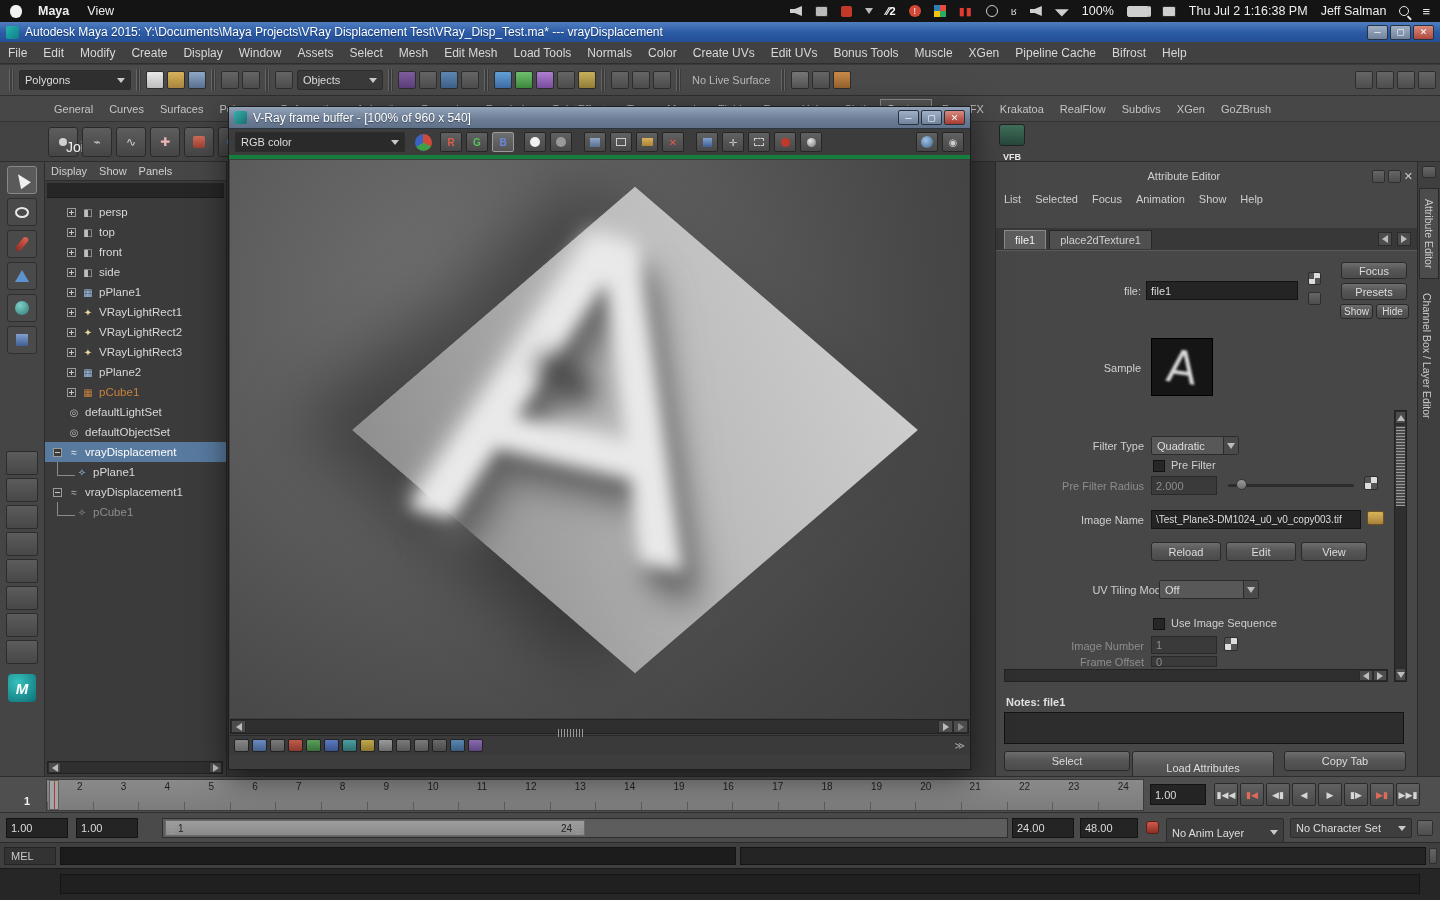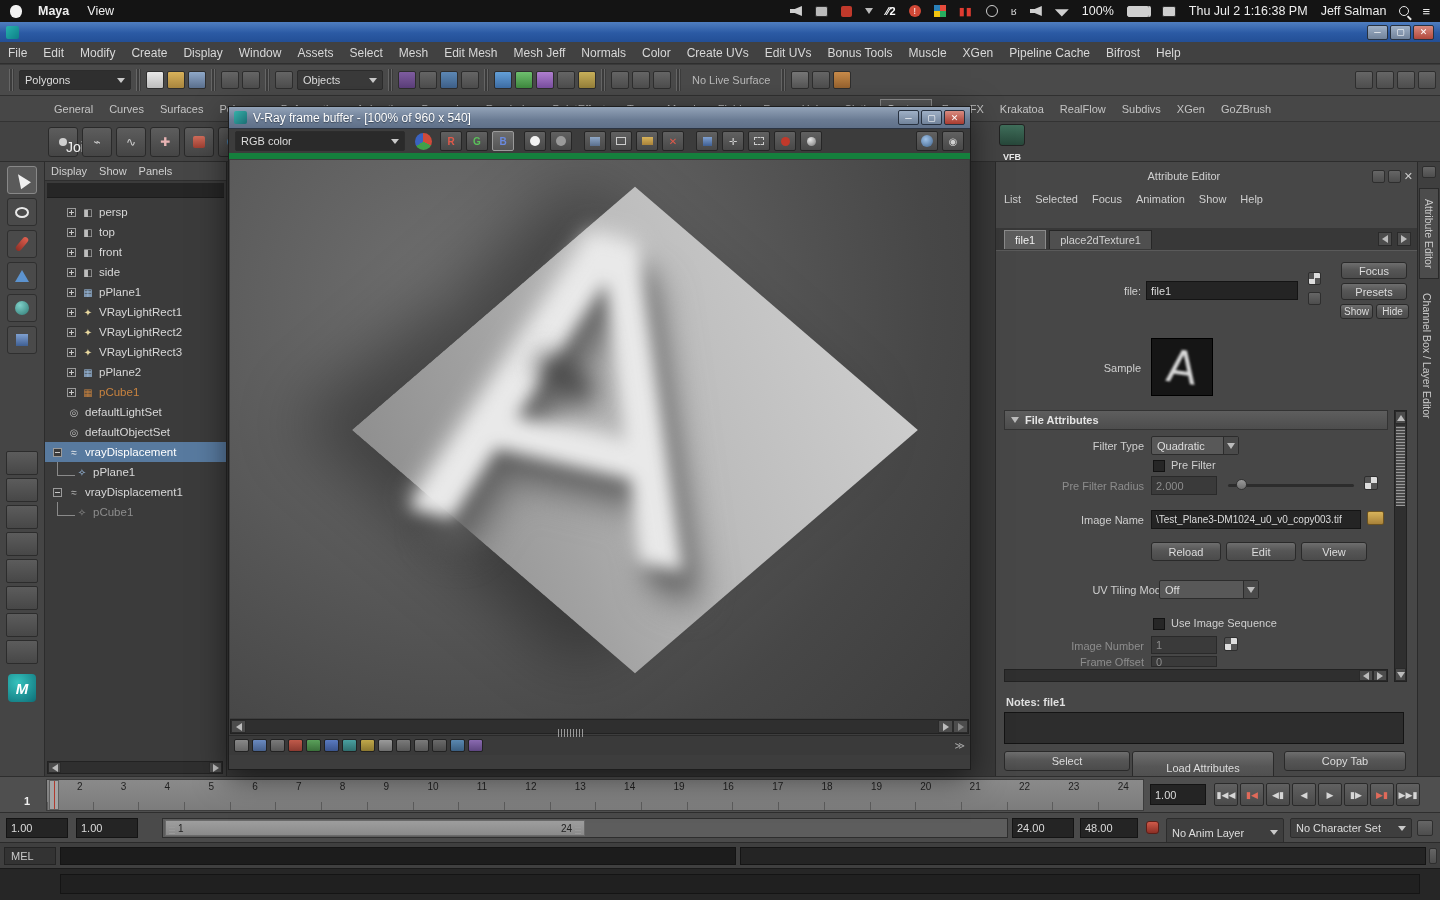--- a/index.html
+++ b/index.html
@@ -72,38 +72,39 @@
     <span>Jeff Salman</span>
     <span style="width:10px;height:10px;border:1.5px solid #e8e8e8;border-radius:50%;position:relative">
         <i style="position:absolute;right:-4px;bottom:-3px;width:5px;height:1.5px;background:#e8e8e8;transform:rotate(45deg)"></i>
       </span>
     <span style="color:#e8e8e8;font-size:13px">≡</span>
   </span>
 </div>
 
 <div class="abs flex" style="left:0;top:22px;width:1440px;height:20px;background:linear-gradient(#4f7ec0,#2b5aa4 55%,#234f96);padding:0 6px">
   <span style="width:13px;height:13px;background:linear-gradient(135deg,#27b3ae,#0d7f87);border-radius:2px;margin-right:6px"></span>
+  <span style="color:#fff;font-size:12px;text-shadow:0 1px 1px #1a3a6b;white-space:nowrap;overflow:hidden">Autodesk Maya 2015: Y:\Documents\Maya Projects\VRay Displacement Test\VRay_Disp_Test.ma*   ---   vrayDisplacement</span>
   <span style="flex:1"></span>
   <span class="winbtn">─</span>
   <span class="winbtn">▢</span>
   <span class="winbtn" style="background:linear-gradient(#d98b80,#b0483c)">✕</span>
 </div>
 
 <div class="abs flex" style="left:0;top:42px;width:1440px;height:22px;background:#414141;border-bottom:1px solid #2e2e2e">
   <span class="mi">File</span>
   <span class="mi">Edit</span>
   <span class="mi">Modify</span>
   <span class="mi">Create</span>
   <span class="mi">Display</span>
   <span class="mi">Window</span>
   <span class="mi">Assets</span>
   <span class="mi">Select</span>
   <span class="mi">Mesh</span>
   <span class="mi">Edit Mesh</span>
-  <span class="mi">Mesh Jeff</span>
+  <span class="mi">Load Tools</span>
   <span class="mi">Normals</span>
   <span class="mi">Color</span>
   <span class="mi">Create UVs</span>
   <span class="mi">Edit UVs</span>
   <span class="mi">Bonus Tools</span>
   <span class="mi">Muscle</span>
   <span class="mi">XGen</span>
   <span class="mi">Pipeline Cache</span>
   <span class="mi">Bifrost</span>
   <span class="mi">Help</span>
@@ -370,24 +371,20 @@
   <span class="lbl" style="position:absolute;left:60px;top:123px;width:85px;text-align:right">file:</span>
   <span class="fld" style="position:absolute;left:150px;top:119px;width:152px;height:19px">file1</span>
   <span class="ico" style="position:absolute;left:312px;top:110px;width:13px;height:13px;background:conic-gradient(#ddd 0 25%,#555 0 50%,#ddd 0 75%,#555 0)"></span>
   <span class="ico" style="position:absolute;left:312px;top:130px;width:13px;height:13px"></span>
 
   <span class="lbl" style="position:absolute;left:60px;top:200px;width:85px;text-align:right">Sample</span>
   <div style="position:absolute;left:155px;top:176px;width:62px;height:58px;background:#151515;border:1px solid #000;overflow:hidden;display:flex;align-items:center;justify-content:center">
     <span style="font-family:'DejaVu Sans',sans-serif;font-size:44px;color:#d8d8d8;filter:blur(1px);transform:rotate(8deg)">A</span>
   </div>
 
-  <div class="abs flex" style="left:8px;top:248px;width:384px;height:20px;background:linear-gradient(#5e5e5e,#4d4d4d);border:1px solid #333;padding:0 6px;gap:6px">
-    <span class="tri-d"></span>
-    <span class="lbl" style="font-weight:bold;color:#e4e4e4">File Attributes</span>
-  </div>
 
   <span class="lbl" style="position:absolute;left:0;top:278px;width:148px;text-align:right">Filter Type</span>
   <span class="dd" style="position:absolute;left:155px;top:274px;width:88px;height:19px;padding-right:0">
       <span>Quadratic</span>
       <span class="arrbox">
         <span class="tri-d"></span>
       </span>
     </span>
 
   <span class="chk" style="position:absolute;left:157px;top:298px"></span>
@@ -463,21 +460,21 @@
 
   <div class="flex" style="height:22px;background:linear-gradient(#93a3b8,#6b7c94 60%,#5f7089);padding:0 5px;border-bottom:1px solid #2b3442">
     <span style="width:13px;height:13px;background:linear-gradient(135deg,#35b0a8,#1b6e74);border-radius:2px;margin-right:6px"></span>
     <span style="color:#fff;font-size:12px;text-shadow:0 1px 1px #3a4757;white-space:nowrap">V-Ray frame buffer - [100% of 960 x 540]</span>
     <span style="flex:1"></span>
     <span class="winbtn">─</span>
     <span class="winbtn">▢</span>
     <span class="winbtn" style="background:linear-gradient(#d98b80,#a83b30)">✕</span>
   </div>
 
-  <div class="flex" style="height:30px;background:#3c3c3c;border-bottom:6px solid #15803d;padding:0 6px">
+  <div class="flex" style="height:30px;background:#3c3c3c;border-bottom:4px solid #15803d;padding:0 6px">
     <span class="dd" style="width:170px;height:20px;background:#2a2a2a;margin-right:10px">
         <span>RGB color</span>
         <span class="arr"></span>
       </span>
     <span style="width:17px;height:17px;border-radius:50%;background:conic-gradient(#d04a3a 0 33%,#3fa04a 0 66%,#3a62c0 0);margin-right:8px"></span>
     <span class="vfbico" style="color:#e05a4a;font-weight:bold">R</span>
     <span class="vfbico" style="color:#5ac05a;font-weight:bold">G</span>
     <span class="vfbico" style="color:#6a8ae0;font-weight:bold;border-color:#9a9a9a;background:linear-gradient(#6e6e6e,#555)">B</span>
     <span class="vfbico" style="margin-left:6px">
         <span style="width:10px;height:10px;border-radius:50%;background:#f2f2f2"></span>

